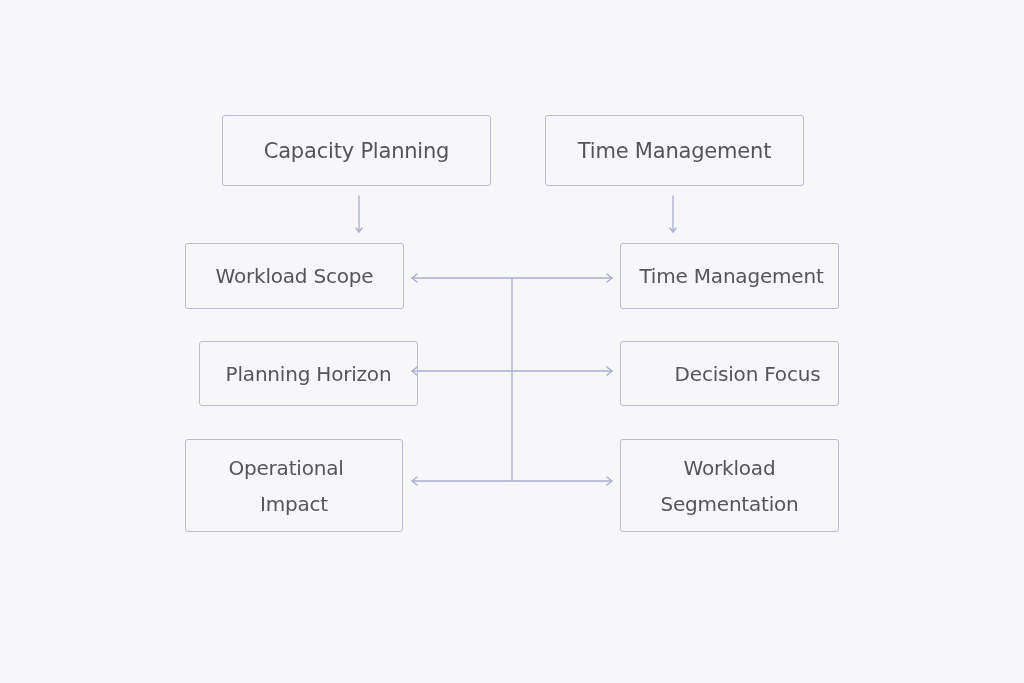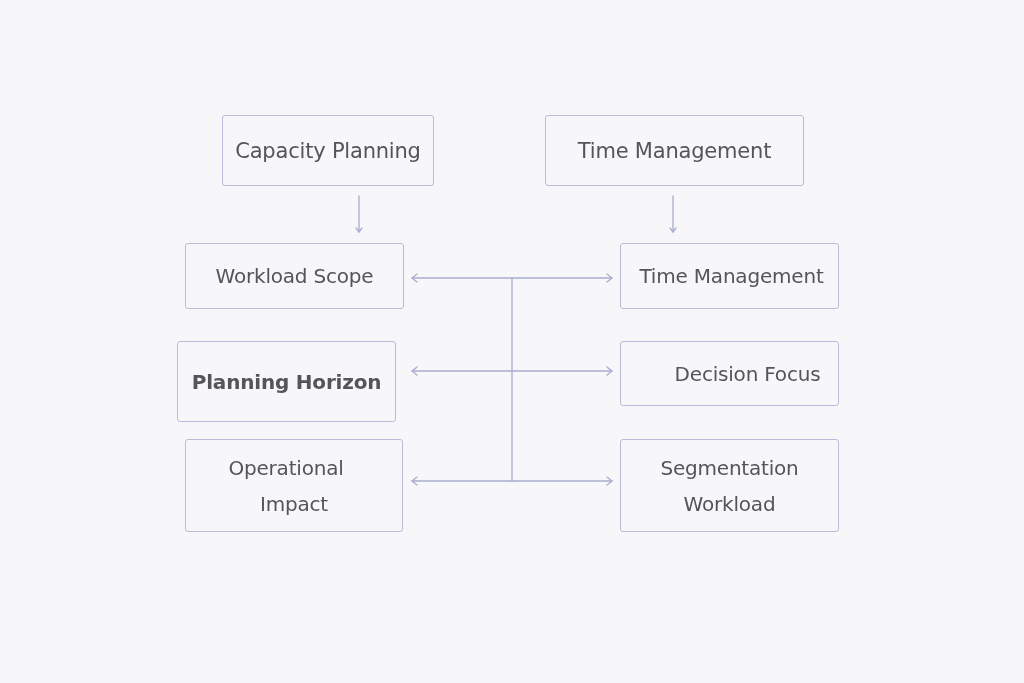--- a/index.html
+++ b/index.html
@@ -75,40 +75,40 @@
     </g>
 
     <g>
       <line x1="412" y1="481" x2="612" y2="481"></line>
       <polyline points="417,477 412,481 417,485"></polyline>
       <polyline points="607,477 612,481 607,485"></polyline>
     </g>
   </g>
 </svg>
 
-<div class="node top" style="left:222px; top:115px; width:212px; height:71px;">
+<div class="node top" style="left:222px; top:115px; width:269px; height:71px;">
   <span>Capacity Planning</span>
 </div>
 <div class="node top" style="left:545px; top:115px; width:259px; height:71px;">
   <span>Time Management</span>
 </div>
 
 <div class="node" style="left:185px; top:243px; width:219px; height:66px;text-align:center;">
   <span>Workload Scope</span>
 </div>
-<div class="node" style="left:177px; top:341px; width:219px; height:81px;font-weight:bold;">
+<div class="node" style="left:199px; top:341px; width:219px; height:65px;">
   <span>Planning Horizon</span>
 </div>
 <div class="node two-line" style="left:185px; top:439px; width:218px; height:93px;">
   <span style="margin-right:16px;">Operational</span>
   <span style="">Impact</span>
 </div>
 
 <div class="node" style="left:620px; top:243px; width:219px; height:66px;">
   <span style="margin-left:4px;">Time Management</span>
 </div>
 <div class="node" style="left:620px; top:341px; width:219px; height:65px;padding-left:36px;">
   <span>Decision Focus</span>
 </div>
 <div class="node two-line" style="left:620px; top:439px; width:219px; height:93px;">
+  <span>Workload</span>
   <span>Segmentation</span>
-  <span>Workload</span>
 </div>
 
 </body></html>

